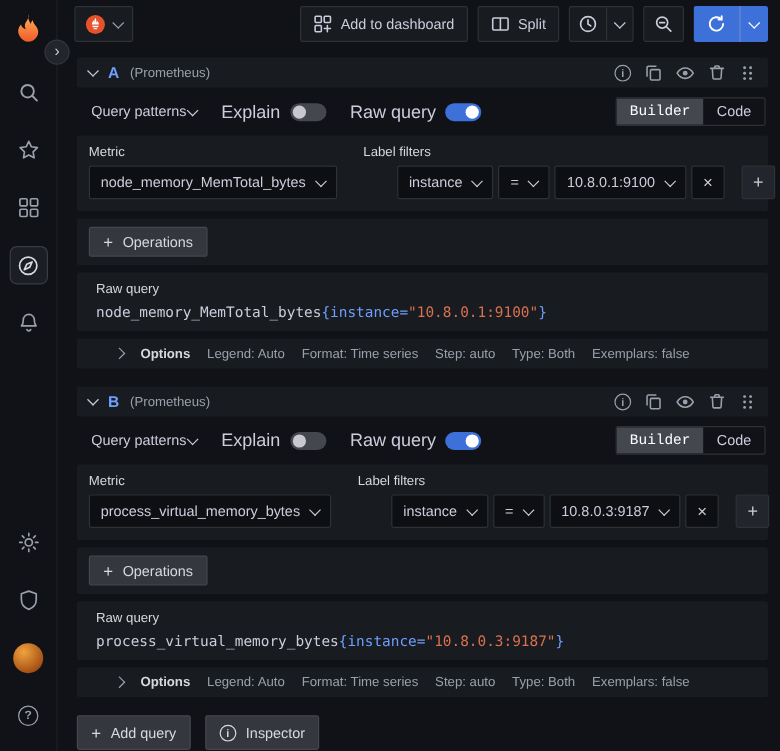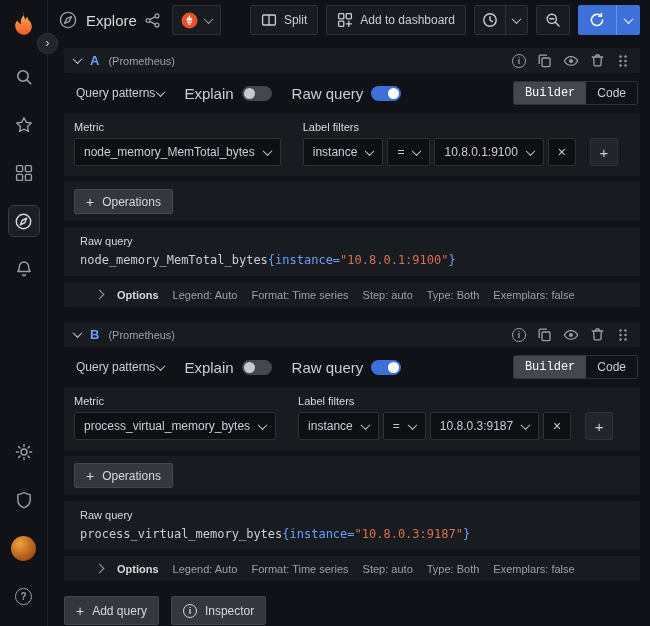--- a/index.html
+++ b/index.html
@@ -58,21 +58,21 @@
   .switch.on::after { left:auto; right:2px; background:#fff; }
   .segment { margin-left:auto; display:flex; background:#111217; border:1px solid #2c3235; border-radius:2px; overflow:hidden; }
   .seg { padding:4px 11px; font-size:12px; color:#ccccdc; background:transparent; border:none; cursor:pointer; }
   .seg.active { background:#44474e; color:#fff; font-weight:500;font-family:Liberation Mono, monospace; }
 
   .qp-section { background:#181b1f; border-radius:2px; margin-bottom:6px; }
   .metric-section { display:flex; gap:22px; padding:8px 10px 10px; }
   .field-label { font-size:11px; font-weight:500; color:#d8d9dd; margin-bottom:5px; }
   .select { height:28px; display:flex; align-items:center; gap:9px; padding:0 9px; background:#0e0f13; border:1px solid #2c3235; border-radius:2px; color:#ccccdc; font-size:12px; cursor:pointer; }
   .metric-select { min-width:198px; justify-content:space-between; }
-  .filter-row { display:flex; align-items:flex-end; gap:4px; }
+  .filter-row { display:flex; align-items:flex-end; gap:4px;margin-left:28px; }
   .sq-btn { width:28px; height:28px; display:flex; align-items:center; justify-content:center; background:#0e0f13; border:1px solid #2c3235; border-radius:2px; color:#ccccdc; font-size:14px; cursor:pointer; }
   .sq-btn.plus { margin-left:10px; background:#22252b; font-size:15px; }
 
   .ops-section { padding:7px 10px; }
   .btn { height:25px; display:inline-flex; align-items:center; gap:8px; padding:0 11px; background:#34373d; border:1px solid #44474d; border-radius:2px; color:#d8d9dd; font-size:12px; font-weight:500; cursor:pointer; }
   .btn.footer { height:29px; }
   .plus-sign { font-size:14px; font-weight:400; line-height:1; }
 
   .raw-section { padding:8px 10px 9px 16px; }
   .raw-label { font-size:11px; font-weight:500; color:#d8d9dd; margin-bottom:6px; }
@@ -169,68 +169,51 @@
       </button>
       <button class="side-item">
         <span class="circle-glyph">?</span>
       </button>
     </div>
   </aside>
 
   <div class="main">
 
     <header class="topbar">
-      <div class="page-title-wrap">
-        <span>
-            <svg width="20" height="20" viewBox="0 0 20 20" fill="none" stroke="currentColor" stroke-width="1.4">
-              <circle cx="10" cy="10" r="7.6"></circle>
-              <path d="M13.4 6.6l-2.1 4.7-4.7 2.1 2.1-4.7z" stroke-linejoin="round"></path>
-            </svg>
-          </span>
-        <span class="page-title">Explore</span>
-        <span style="color:#9aa0ab;">
-            <svg width="15" height="15" viewBox="0 0 15 15" fill="none" stroke="currentColor" stroke-width="1.3">
-              <circle cx="3" cy="7.5" r="1.9"></circle>
-              <circle cx="12" cy="2.9" r="1.9"></circle>
-              <circle cx="12" cy="12.1" r="1.9"></circle>
-              <path d="M4.7 6.6l5.6-2.9M4.7 8.4l5.6 2.9"></path>
-            </svg>
-          </span>
-      </div>
 
       <button class="ds-picker">
         <span>
             <svg width="17" height="17" viewBox="0 0 18 18">
               <circle cx="9" cy="9" r="8.4" fill="#e6522c"></circle>
               <path fill="#fff" d="M9 3.2c1.3 1.6.5 2.8 1 4 .4-.4.6-.9.6-1.5.9 1 1.5 2.2 1.5 3.2H5.9c0-1.3.6-2.7 1.6-3.7 0 .7.3 1.2.8 1.7-.3-1.2-.3-2.4.7-3.7zM6.2 10h5.6l-.5 1.3H6.7zM7.2 12.2h3.6l-.4 1H7.6z"></path>
             </svg>
           </span>
         <i class="chev"></i>
       </button>
 
       <div class="topbar-right">
-        <button class="tb-btn">
-          <span>
-              <svg width="16" height="16" viewBox="0 0 16 16" fill="none" stroke="currentColor" stroke-width="1.3">
-                <rect x="1.6" y="3" width="12.8" height="10" rx="1"></rect>
-                <path d="M8 3v10"></path>
-              </svg>
-            </span>
-          <span>Split</span>
-        </button>
         <button class="tb-btn">
           <span>
               <svg width="16" height="16" viewBox="0 0 16 16" fill="none" stroke="currentColor" stroke-width="1.3">
                 <rect x="1.6" y="1.6" width="5.2" height="5.2" rx=".8"></rect>
                 <rect x="9.2" y="1.6" width="5.2" height="5.2" rx=".8"></rect>
                 <rect x="1.6" y="9.2" width="5.2" height="5.2" rx=".8"></rect>
                 <path d="M11.8 9.2v5.2M9.2 11.8h5.2" stroke-linecap="round"></path>
               </svg>
             </span>
           <span>Add to dashboard</span>
+        </button>
+        <button class="tb-btn">
+          <span>
+              <svg width="16" height="16" viewBox="0 0 16 16" fill="none" stroke="currentColor" stroke-width="1.3">
+                <rect x="1.6" y="3" width="12.8" height="10" rx="1"></rect>
+                <path d="M8 3v10"></path>
+              </svg>
+            </span>
+          <span>Split</span>
         </button>
         <div class="tb-group">
           <button class="tb-seg">
             <span>
                 <svg width="16" height="16" viewBox="0 0 16 16" fill="none" stroke="currentColor" stroke-width="1.4" stroke-linecap="round">
                   <circle cx="8" cy="8" r="6.2"></circle>
                   <path d="M8 4.6V8l2.3 1.6"></path>
                 </svg>
               </span>
           </button>

